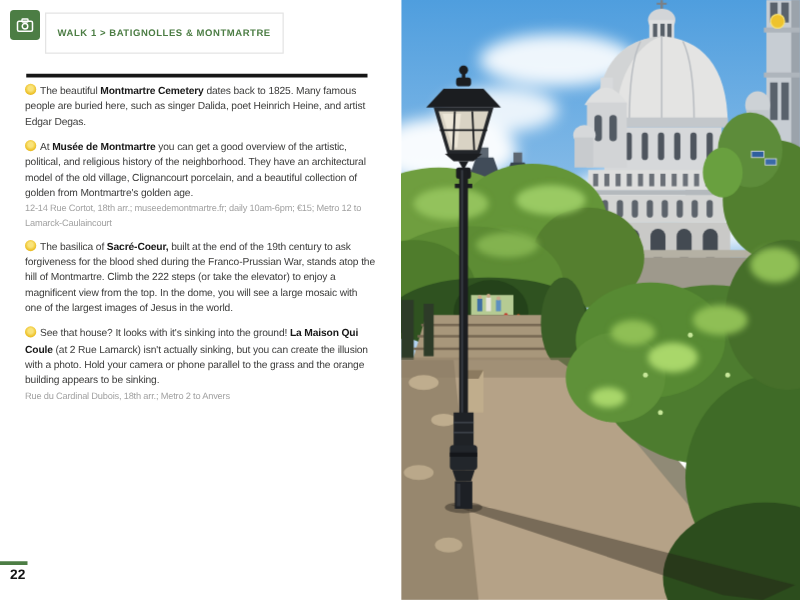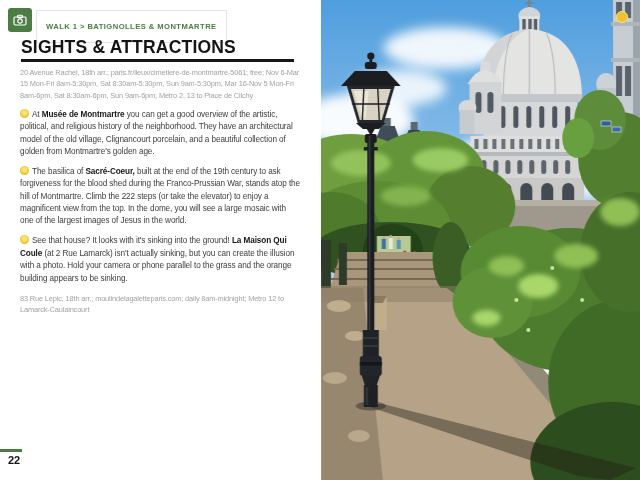--- a/index.html
+++ b/index.html
@@ -34,42 +34,42 @@
     <div class="cam-box">
       <svg width="16" height="16" viewBox="0 0 16 16">
         <rect x="2" y="5" width="12" height="8" rx="1.2" fill="none" stroke="#ffffff" stroke-width="1.2"></rect>
         <rect x="5.6" y="3.2" width="4.8" height="2.4" rx="0.6" fill="none" stroke="#ffffff" stroke-width="1.1"></rect>
         <circle cx="8" cy="9" r="2.2" fill="none" stroke="#ffffff" stroke-width="1.2"></circle>
       </svg>
     </div>
 
     <div class="crumb">WALK 1 &gt; BATIGNOLLES &amp; MONTMARTRE</div>
 
-    <h1 class="title">SIGHTS &amp; ATTRACTIONS</h1>
     <div class="rule"></div>
 
     <div class="sights">
   <div class="sight">
-    <p class="meta">20 Avenue Rachel, 18th arr.; paris.fr/lieux/cimetiere-de-montmartre-5061; free; Nov 6-Mar 15 Mon-Fri 8am-5:30pm, Sat 8:30am-5:30pm, Sun 9am-5:30pm, Mar 16-Nov 5 Mon-Fri 8am-6pm, Sat 8:30am-6pm, Sun 9am-6pm; Metro 2, 13 to Place de Clichy</p>
+    <p class="body"><span class="marker"></span><span>The beautiful </span><span class="b">Montmartre Cemetery</span><span> dates back to 1825. Many famous people are buried here, such as singer Dalida, poet Heinrich Heine, and artist Edgar Degas.</span></p>
   </div>
 
   <div class="sight">
     <p class="body"><span class="marker"></span><span>At </span><span class="b">Musée de Montmartre</span><span> you can get a good overview of the artistic, political, and religious history of the neighborhood. They have an architectural model of the old village, Clignancourt porcelain, and a beautiful collection of golden from Montmartre's golden age.</span></p>
+    <p class="meta">12-14 Rue Cortot, 18th arr.; museedemontmartre.fr; daily 10am-6pm; €15; Metro 12 to Lamarck-Caulaincourt</p>
   </div>
 
   <div class="sight">
     <p class="body"><span class="marker"></span><span>The basilica of </span><span class="b">Sacré-Coeur,</span><span> built at the end of the 19th century to ask forgiveness for the blood shed during the Franco-Prussian War, stands atop the hill of Montmartre.  Climb the 222 steps (or take the elevator) to enjoy a magnificent view from the top. In the dome, you will see a large mosaic with one of the largest images of Jesus in the world.</span></p>
   </div>
 
   <div class="sight">
     <p class="body"><span class="marker"></span><span>See that house? It looks with it's sinking into the ground! </span><span class="b">La Maison Qui Coule</span><span> (at 2 Rue Lamarck) isn't actually sinking, but you can create the illusion with a photo. Hold your camera or phone parallel to the grass and the orange building appears to be sinking.</span></p>
-  </div>
-
-  <div class="sight">
-    <p class="meta">83 Rue Lepic, 18th arr.; moulindelagaletteparis.com; daily 8am-midnight; Metro 12 to Lamarck-Caulaincourt</p>
+    <p class="meta">Rue du Cardinal Dubois, 18th arr.; Metro 2 to Anvers</p>
+  </div>
+
+  <div class="sight">
   </div>
 </div>
 
     <div class="tick"></div>
     <div class="pnum">22</div>
   </div>
 
   <div class="page-right">
     <svg viewBox="0 0 320 480" preserveAspectRatio="none" role="img" aria-label="Sacré-Coeur basilica and bell tower behind a black Parisian street lamp, with green hedges, bushes and a sunlit gravel path">
       <defs>

